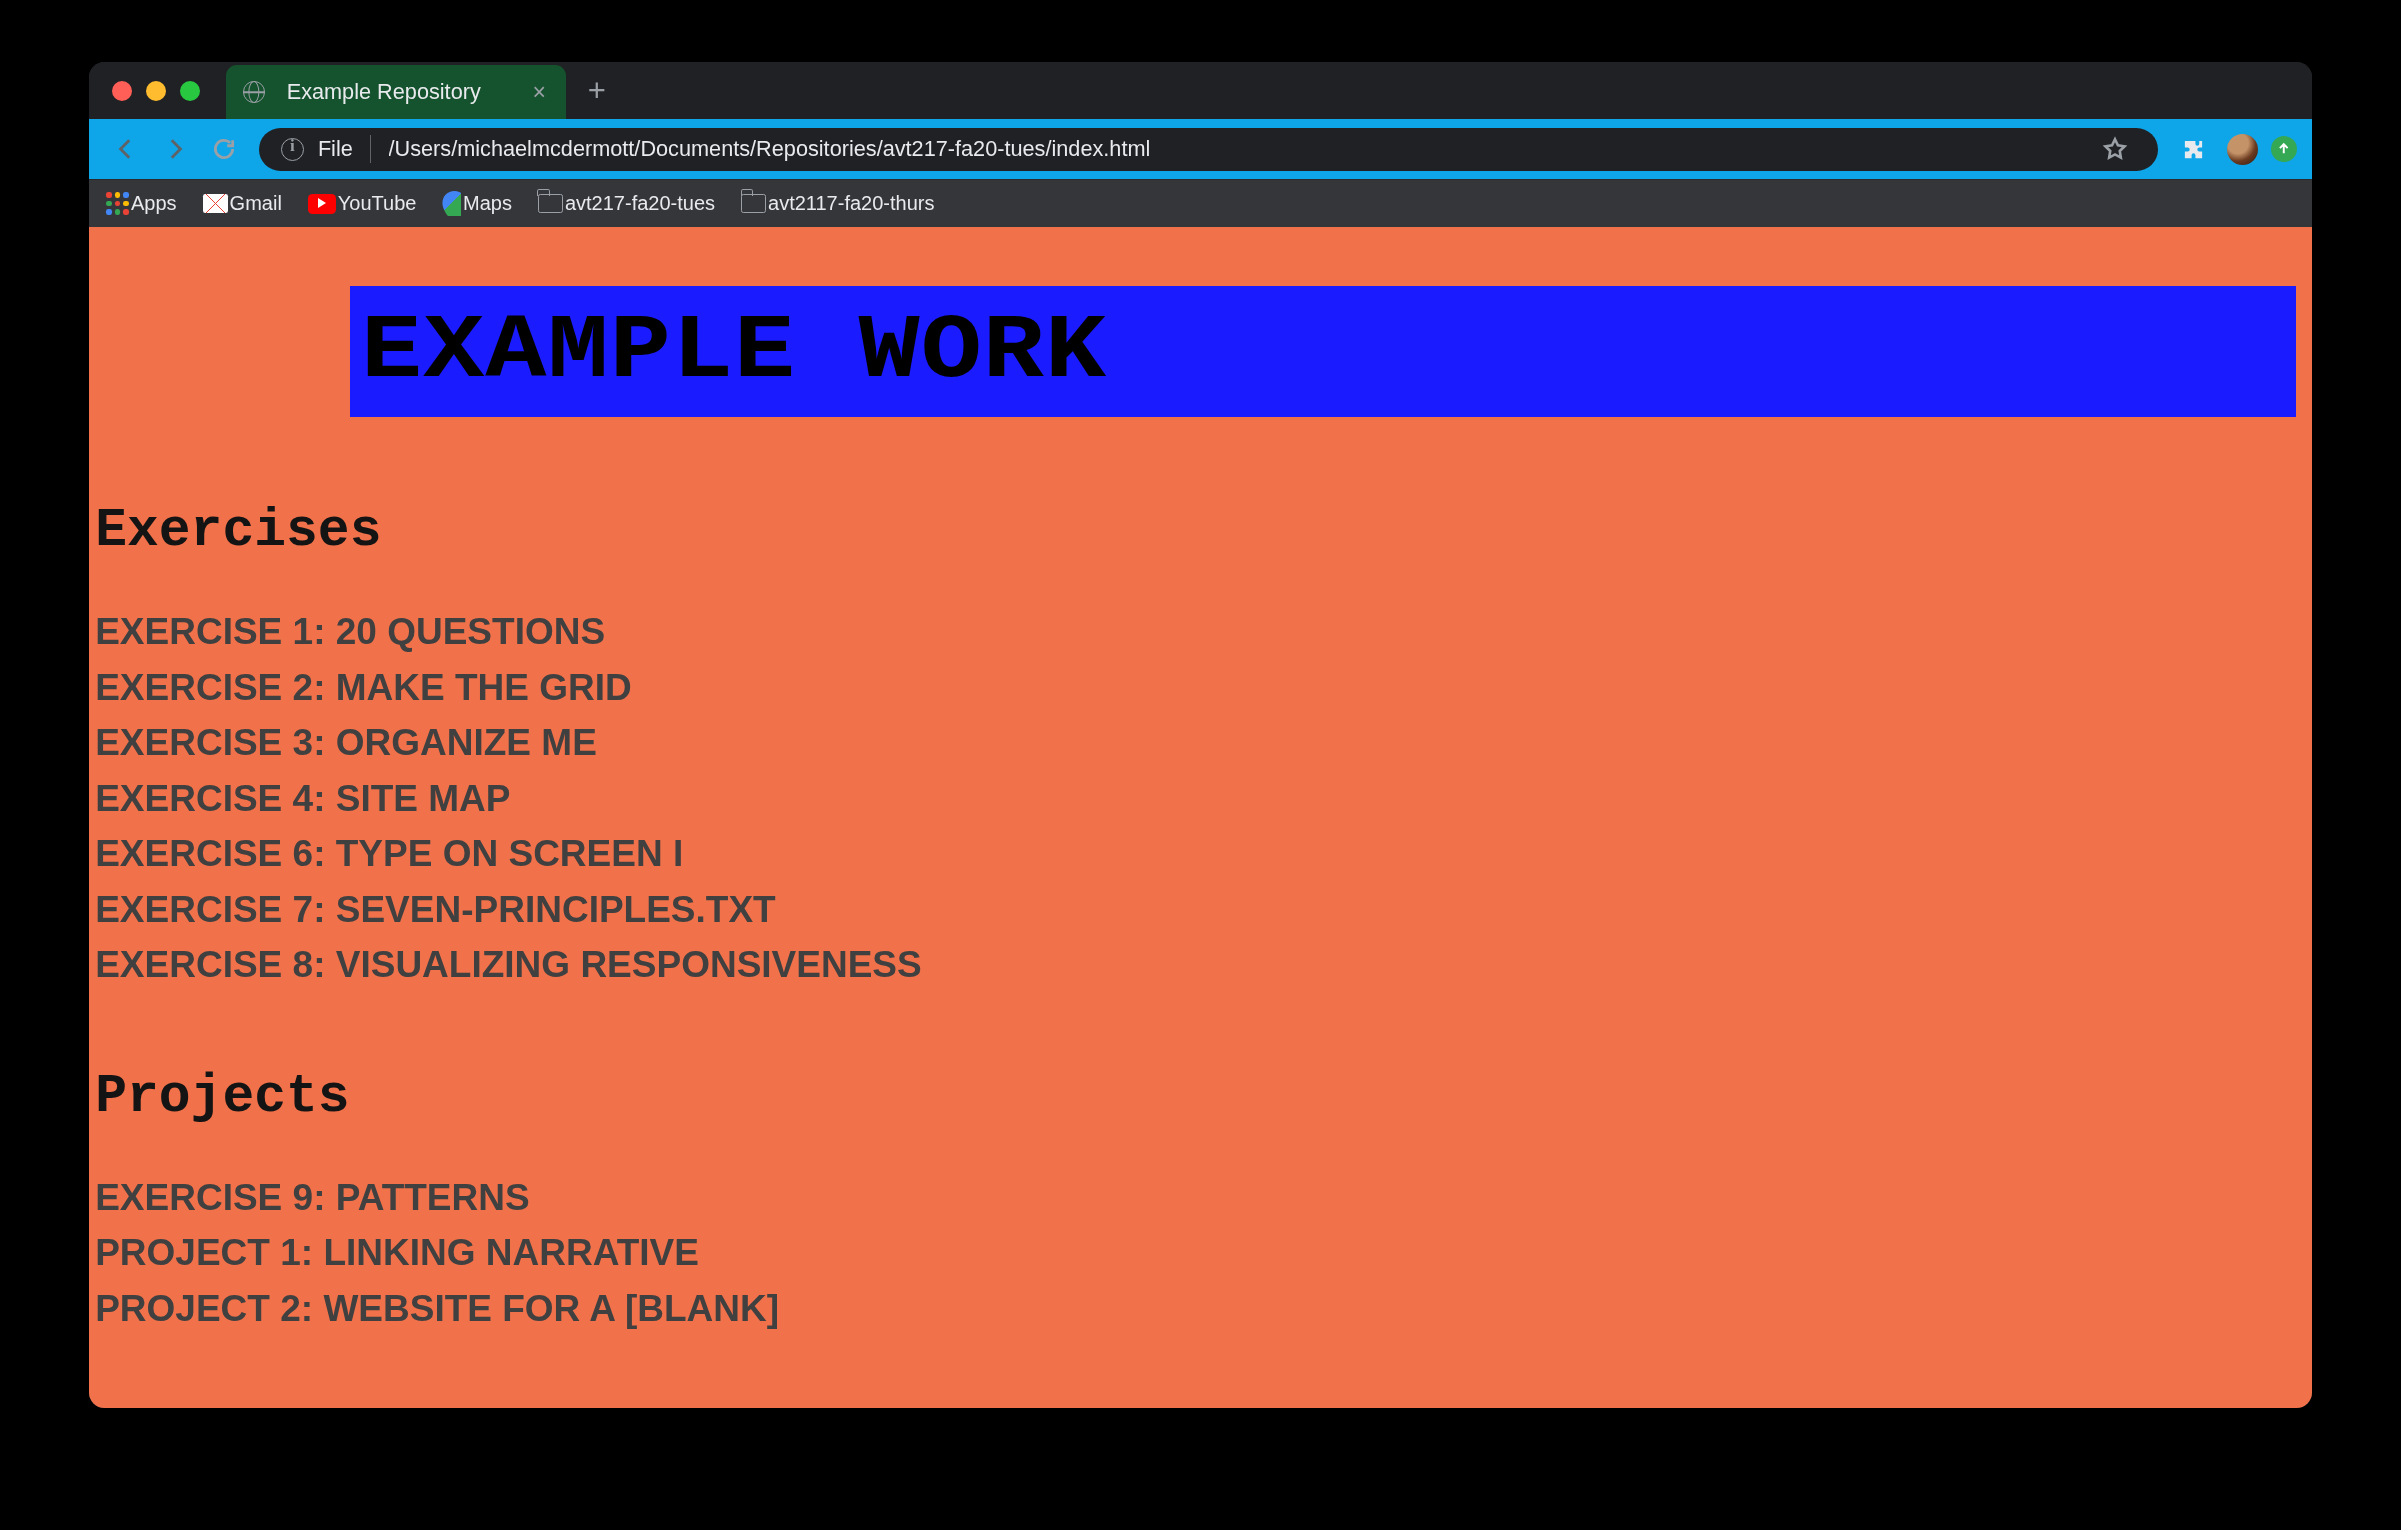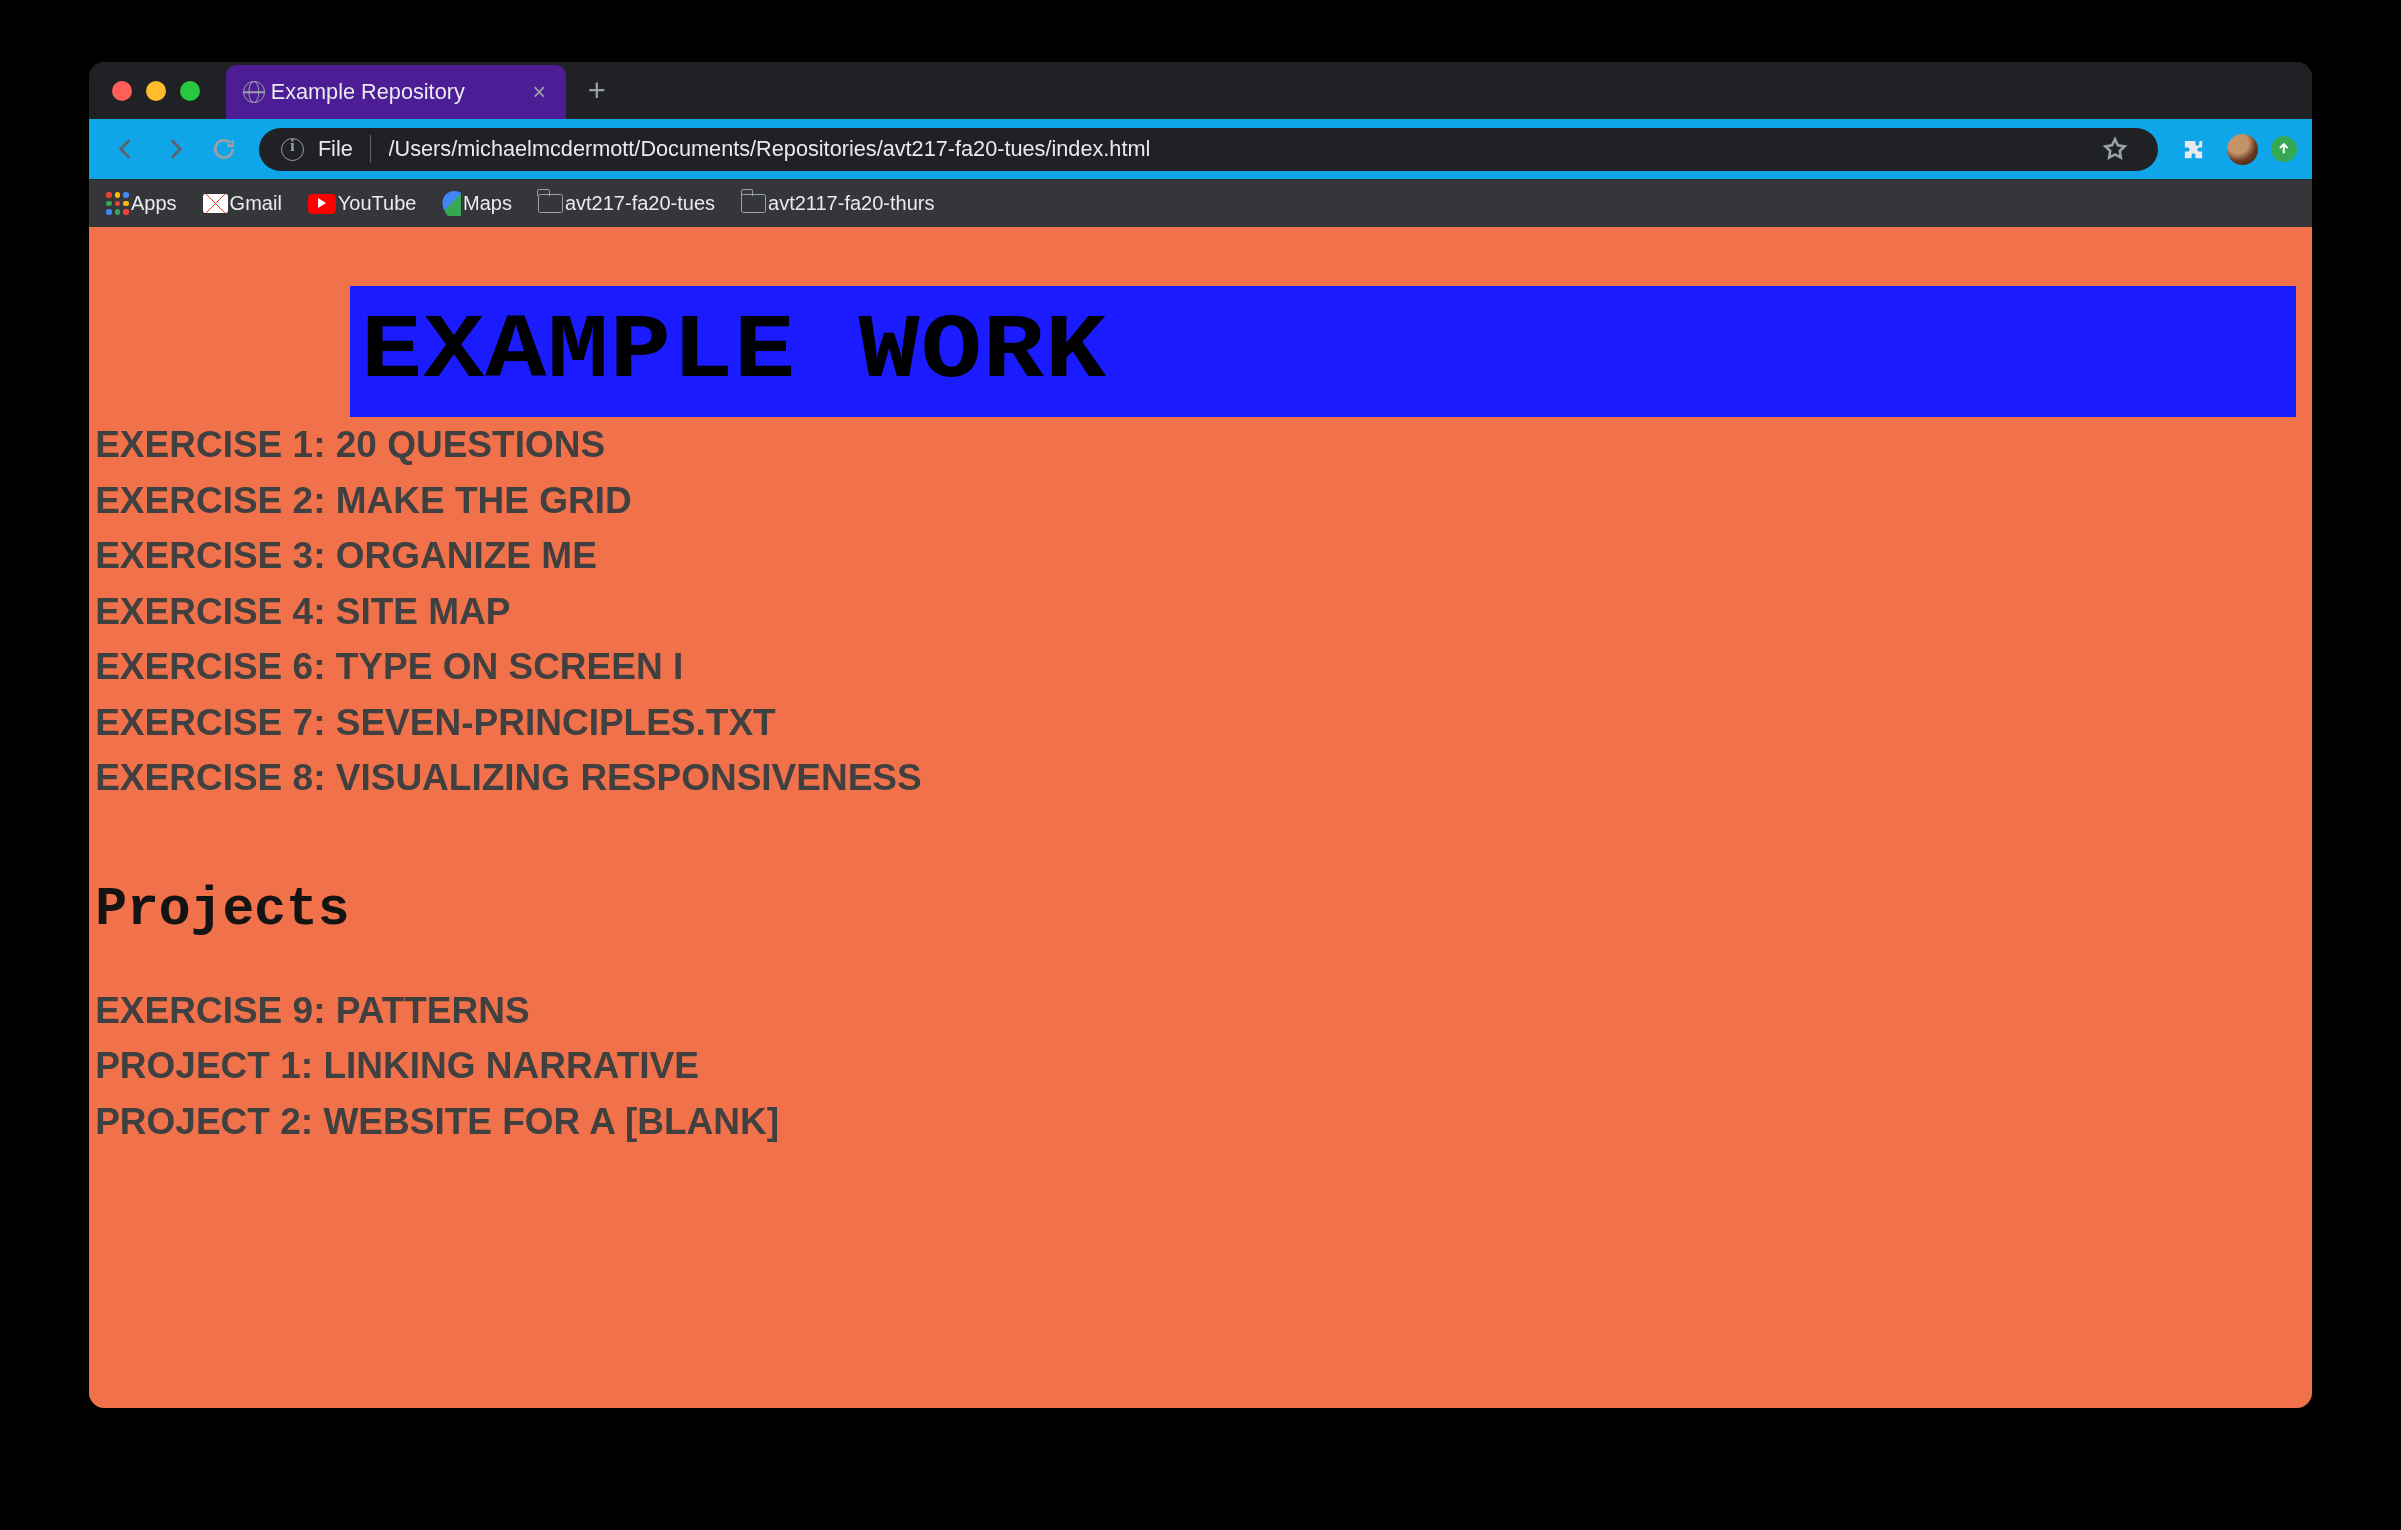--- a/index.html
+++ b/index.html
@@ -40,27 +40,27 @@
     align-items: center;
   }
   .tl { width: 20px; height: 20px; border-radius: 50%; }
   .tl.red { background:#ff5f57; }
   .tl.yellow { background:#febc2e; }
   .tl.green { background:#28c840; }
 
   .tab {
     margin-left: 26px;
     height: 54px;
-    background: #4c1d95;
+    background: #14532d;
     border-top-left-radius: 10.8px;
     border-top-right-radius: 10.8px;
     display: flex;
     align-items: center;
     padding: 0 20px 0 17px;
-    gap: 6px;
+    gap: 22px;
     min-width: 340px;
     position: relative;
     align-self: flex-end;
   }
   .tab .globe-icon {
     width: 21.7px; height: 21.7px; border-radius: 50%;
     border: 1.5px solid #9aa0a6;
     position: relative;
     flex-shrink: 0;
   }
@@ -325,20 +325,21 @@
       <span>avt2117-fa20-thurs</span>
     </div>
   </div>
 
   <div class="viewport">
     <div class="page-header">
       <h1>EXAMPLE WORK</h1>
     </div>
 
     <div class="content">
+      <h2 class="section-h">Exercises</h2>
       <div class="link-list">
         <a href="#">EXERCISE 1: 20 QUESTIONS</a>
         <a href="#">EXERCISE 2: MAKE THE GRID</a>
         <a href="#">EXERCISE 3: ORGANIZE ME</a>
         <a href="#">EXERCISE 4: SITE MAP</a>
         <a href="#">EXERCISE 6: TYPE ON SCREEN I</a>
         <a href="#">EXERCISE 7: SEVEN-PRINCIPLES.TXT</a>
         <a href="#">EXERCISE 8: VISUALIZING RESPONSIVENESS</a>
       </div>
 

